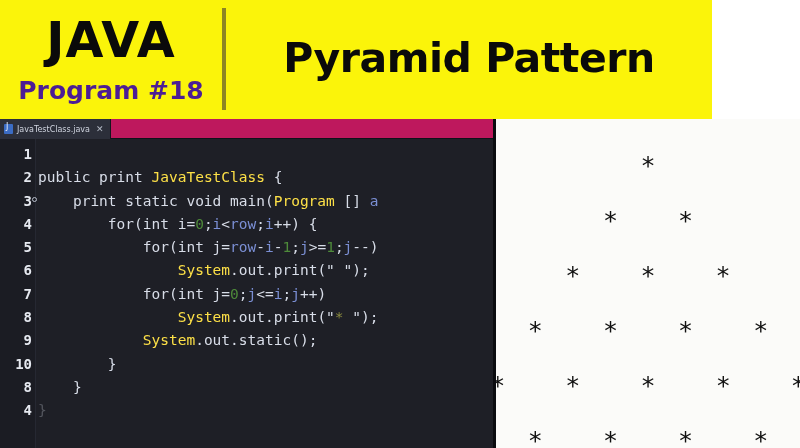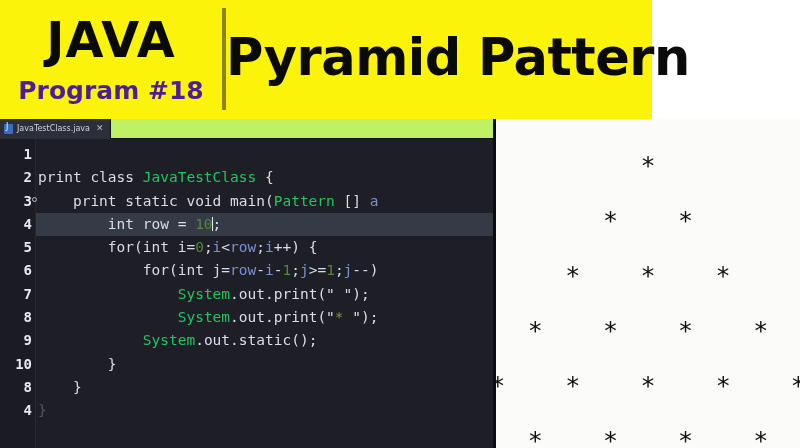--- a/index.html
+++ b/index.html
@@ -5,21 +5,21 @@
   * { margin:0; padding:0; box-sizing:border-box; }
   html, body { width:800px; height:448px; overflow:hidden; }
   body {
     font-family: "Liberation Sans", sans-serif;
     background:#ffffff;
   }
   #page { position:relative; width:800px; height:448px; overflow:hidden; }
 
   
   .banner {
-    position:absolute; left:0; top:0; width:652px; height:119px;
+    position:absolute; left:0; top:0; width:712px; height:119px;
     background:#fbf40a;
     display:flex; align-items:stretch;
   }
   .banner-left {
     width:222px; flex:0 0 222px;
     display:flex; flex-direction:column;
     align-items:center; justify-content:center;
     padding-top:2px;
   }
   .banner-title {
@@ -44,21 +44,21 @@
     margin:8px 0 9px 0;
   }
   .banner-right {
     flex:1 1 auto;
     display:flex; align-items:center; justify-content:center;
     padding-bottom:4px;
   }
   .banner-heading {
     font-family:"DejaVu Sans", sans-serif;
     font-weight:bold;
-    font-size:51px;
+    font-size:41px;
     line-height:58px;
     letter-spacing:-0.5px;
     color:#0a0a0a;
     white-space:nowrap;
   }
 
   
   .lower {
     position:absolute; left:0; top:119px; width:800px; height:329px;
     display:flex;
@@ -67,22 +67,22 @@
   
   .ide {
     position:relative;
     width:496px; flex:0 0 496px;
     background:#1c1d24;
     overflow:hidden;
     border-right:3px solid #0b0c10;
   }
   .tabbar {
     height:20px;
-    background:#bef264;
-    display:flex; align-items:center;
+    background:#be185d;
+    display:flex; align-items:flex-start;
     border-bottom:1px solid #101219;
   }
   .tab {
     height:20px;
     display:flex; align-items:center;
     gap:4px;
     padding:0 6px 0 4px;
     background:#2c2f3a;
     border-right:1px solid #14161d;
   }
@@ -158,21 +158,21 @@
     font-family:"DejaVu Sans Mono", monospace;
     font-size:14.5px;
     color:#d8dde8;
     padding-left:2px;
   }
   .code .cl.active {
     background:#353a47;
   }
   .code .cl.faint { opacity:0.28; }
   .t-kw   { color:#d8dde8; }
-  .t-type { color:#22c55e; }
+  .t-type { color:#fde047; }
   .t-num  { color:#4e8a3a; }
   .t-var  { color:#7b8fd4; }
   .t-star { color:#8a8a3f; }
   .caret {
     display:inline-block;
     width:1px; height:14px;
     background:#e9ecf3;
     vertical-align:-2px;
     margin:0 -0.5px;
   }
@@ -245,32 +245,32 @@
           <div class="ln">8</div>
           <div class="ln">9</div>
           <div class="ln">10</div>
           <div class="ln">8</div>
           <div class="ln">4</div>
         </div>
 
         <div class="code">
           <div class="cl">&nbsp;</div>
 
-          <div class="cl"><span class="t-kw">print class </span><span class="t-type">JavaTestClass</span><span class="t-kw"> {</span></div>
-
-          <div class="cl"><span class="t-kw">    print static void main(</span><span class="t-type">Pattern</span><span class="t-kw"> [] </span><span class="t-var">a</span></div>
-
-          <div class="cl active"><span class="t-kw">        int row = </span><span class="t-num">10</span><span class="caret"></span><span class="t-kw">;</span></div>
+          <div class="cl"><span class="t-kw">public print </span><span class="t-type">JavaTestClass</span><span class="t-kw"> {</span></div>
+
+          <div class="cl"><span class="t-kw">    print static void main(</span><span class="t-type">Program</span><span class="t-kw"> [] </span><span class="t-var">a</span></div>
+
 
           <div class="cl"><span class="t-kw">        for(int i=</span><span class="t-num">0</span><span class="t-kw">;</span><span class="t-var">i</span><span class="t-kw">&lt;</span><span class="t-var">row</span><span class="t-kw">;</span><span class="t-var">i</span><span class="t-kw">++) {</span></div>
 
           <div class="cl"><span class="t-kw">            for(int j=</span><span class="t-var">row</span><span class="t-kw">-</span><span class="t-var">i</span><span class="t-kw">-</span><span class="t-num">1</span><span class="t-kw">;</span><span class="t-var">j</span><span class="t-kw">&gt;=</span><span class="t-num">1</span><span class="t-kw">;</span><span class="t-var">j</span><span class="t-kw">--)</span></div>
 
           <div class="cl"><span class="t-kw">                </span><span class="t-type">System</span><span class="t-kw">.out.print(" ");</span></div>
 
+          <div class="cl"><span class="t-kw">            for(int j=</span><span class="t-num">0</span><span class="t-kw">;</span><span class="t-var">j</span><span class="t-kw">&lt;=</span><span class="t-var">i</span><span class="t-kw">;</span><span class="t-var">j</span><span class="t-kw">++)</span></div>
 
           <div class="cl"><span class="t-kw">                </span><span class="t-type">System</span><span class="t-kw">.out.print("</span><span class="t-star">*</span><span class="t-kw"> ");</span></div>
 
           <div class="cl"><span class="t-kw">            </span><span class="t-type">System</span><span class="t-kw">.out.static();</span></div>
 
           <div class="cl"><span class="t-kw">        }</span></div>
 
           <div class="cl"><span class="t-kw">    }</span></div>
 
           <div class="cl faint"><span class="t-kw">}</span></div>

